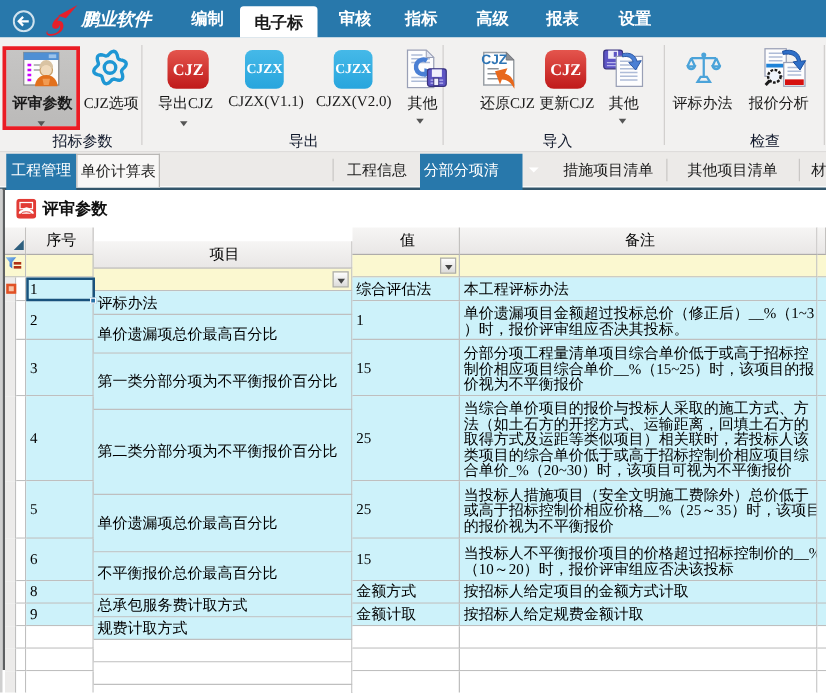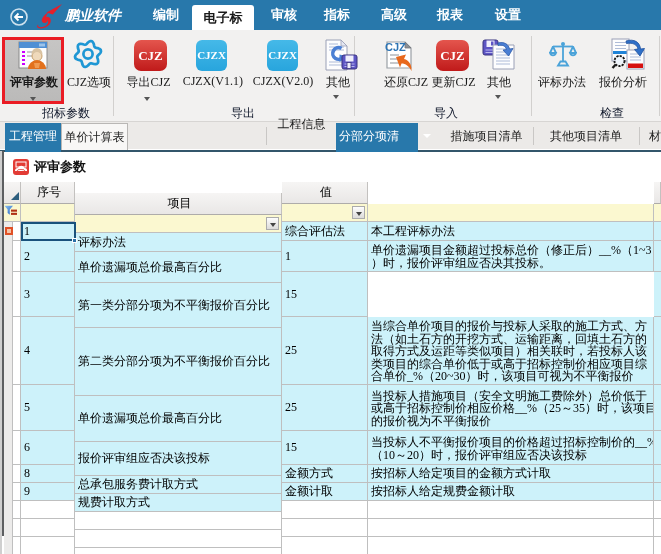--- a/index.html
+++ b/index.html
@@ -203,21 +203,21 @@
     <circle cx="8.5" cy="23" r="3.8" fill="#eef4fb"></circle>
     <path d="M4.8 26.5 L1.5 30" stroke="#1b1b1b" stroke-width="2.4"></path>
   </svg>
   <div class="blabel" style="left:598px; width:50px;">报价分析</div>
 </div>
 
 <div id="tabstrip"></div>
 <div id="tabline"></div>
 <div class="ttab active" style="left:5px; top:123px; width:56px;">工程管理</div>
 <div class="ttab" style="left:61px; top:123px; width:67px; background:#f8f7f6; border:1px solid #b9b7b5; border-bottom:none;">单价计算表</div>
-<div class="ttab" style="left:267px; top:111px; width:69px;">工程信息</div>
+<div class="ttab" style="left:267px; top:123px; width:69px;">工程信息</div>
 <div class="ttab active" style="left:336px; top:123px; width:82px; padding-right:16px;">分部分项清单</div>
 <div class="abs" style="left:423px; top:134px; width:0; height:0; border-left:4px solid transparent; border-right:4px solid transparent; border-top:4px solid #fff;"></div>
 <div class="ttab" style="left:440px; top:123px; width:93px;">措施项目清单</div>
 <div class="ttab" style="left:533px; top:123px; width:106px;">其他项目清单</div>
 <div class="ttab" style="left:643px; top:123px; width:24px;">材</div>
 <div class="tsep" style="left:266px; top:127px;"></div>
 <div class="tsep" style="left:533px; top:127px;"></div>
 <div class="tsep" style="left:639px; top:127px;"></div>
 
 <div id="panel"></div>
@@ -231,20 +231,21 @@
 </svg>
 <div id="phead">评审参数</div>
 
 <div id="grid" class="serif">
 
   <div class="row hdr" style="top:182px; height:22px;">
     <div class="cell gut"></div>
     <div class="cell c1 vmid">序号</div>
     <div class="cell c2 vmid">项目</div>
     <div class="cell c3 vmid">值</div>
+    <div class="cell c4 vmid">备注</div>
     <div class="cell c5"></div>
   </div>
 
   <div class="row flt" style="top:204px; height:18px;">
     <div class="cell gut"></div>
     <div class="cell c1"></div>
     <div class="cell c2">
         <div class="dropbtn"></div>
       </div>
     <div class="cell c3">
@@ -275,20 +276,23 @@
       </div>
     <div class="cell c5"></div>
   </div>
 
   <div class="row data" style="top:272px; height:45px;">
     <div class="cell ind"></div>
       <div class="cell c0"></div>
     <div class="cell c1 vmid">3</div>
     <div class="cell c2 vmid">第一类分部分项为不平衡报价百分比</div>
     <div class="cell c3 vmid">15</div>
+    <div class="cell c4 remark vmid">
+        <span>分部分项工程量清单项目综合单价低于或高于招标控<br>制价相应项目综合单价__%（15~25）时，该项目的报<br>价视为不平衡报价</span>
+      </div>
     <div class="cell c5"></div>
   </div>
 
   <div class="row data" style="top:317px; height:68px;">
     <div class="cell ind"></div>
       <div class="cell c0"></div>
     <div class="cell c1 vmid">4</div>
     <div class="cell c2 vmid">第二类分部分项为不平衡报价百分比</div>
     <div class="cell c3 vmid">25</div>
     <div class="cell c4 remark vmid">
@@ -306,21 +310,21 @@
     <div class="cell c4 remark vmid">
         <span>当投标人措施项目（安全文明施工费除外）总价低于<br>或高于招标控制价相应价格__%（25～35）时，该项目<br>的报价视为不平衡报价</span>
       </div>
     <div class="cell c5"></div>
   </div>
 
   <div class="row data" style="top:431px; height:34px;">
     <div class="cell ind"></div>
       <div class="cell c0"></div>
     <div class="cell c1 vmid">6</div>
-    <div class="cell c2 vmid">报价评审组应否决该投标</div>
+    <div class="cell c2 vmid">不平衡报价总价最高百分比</div>
     <div class="cell c3 vmid">15</div>
     <div class="cell c4 remark vmid">
         <span>当投标人不平衡报价项目的价格超过招标控制价的__%<br>（10～20）时，报价评审组应否决该投标</span>
       </div>
     <div class="cell c5"></div>
   </div>
 
   <div class="row data" style="top:465px; height:18px;">
     <div class="cell ind"></div>
       <div class="cell c0"></div>

